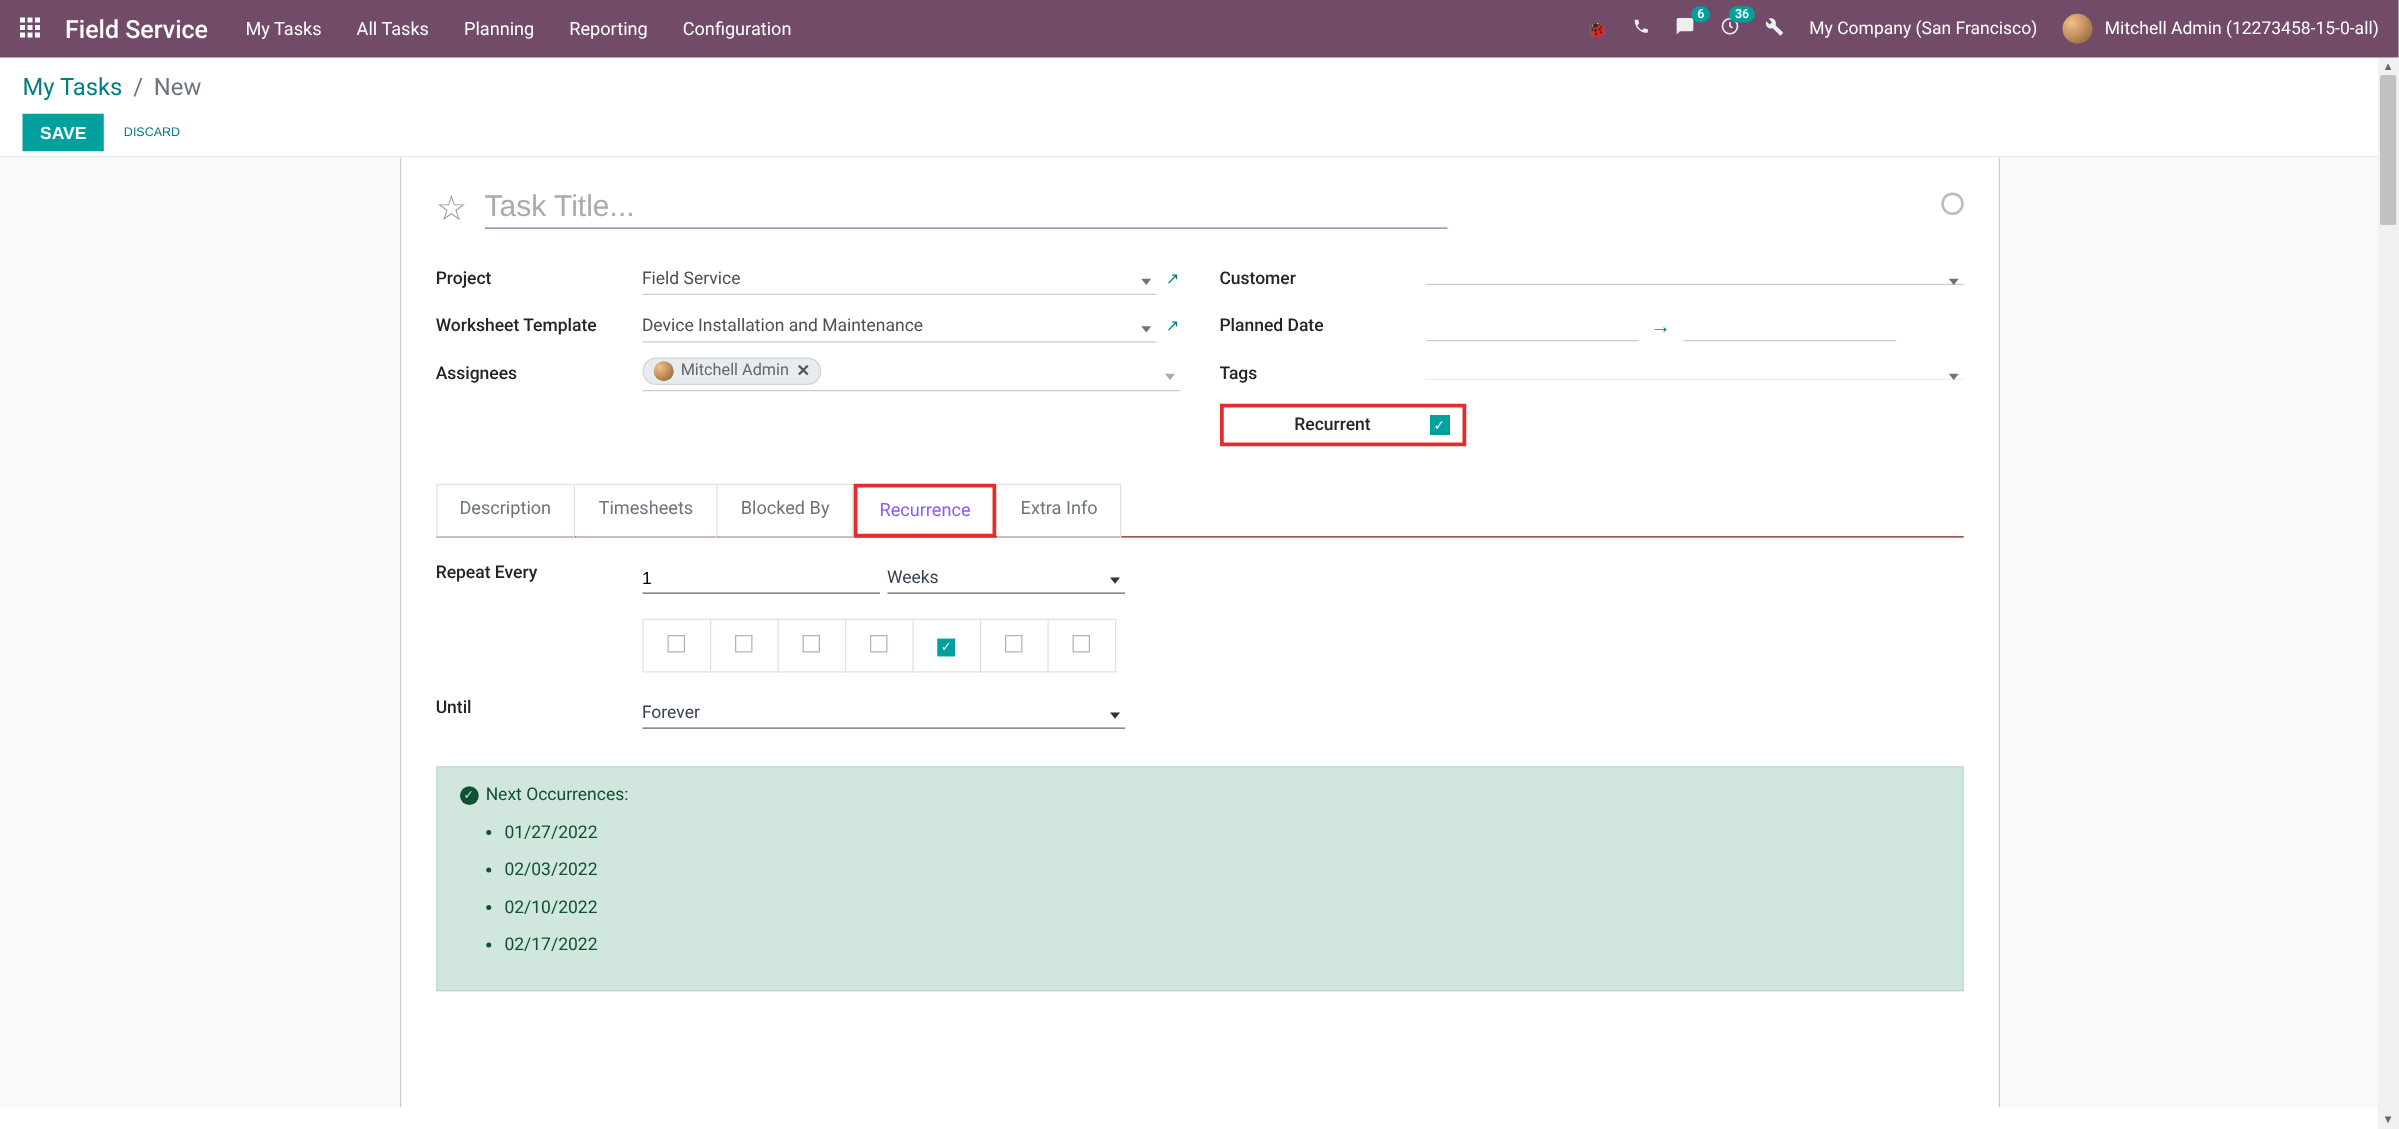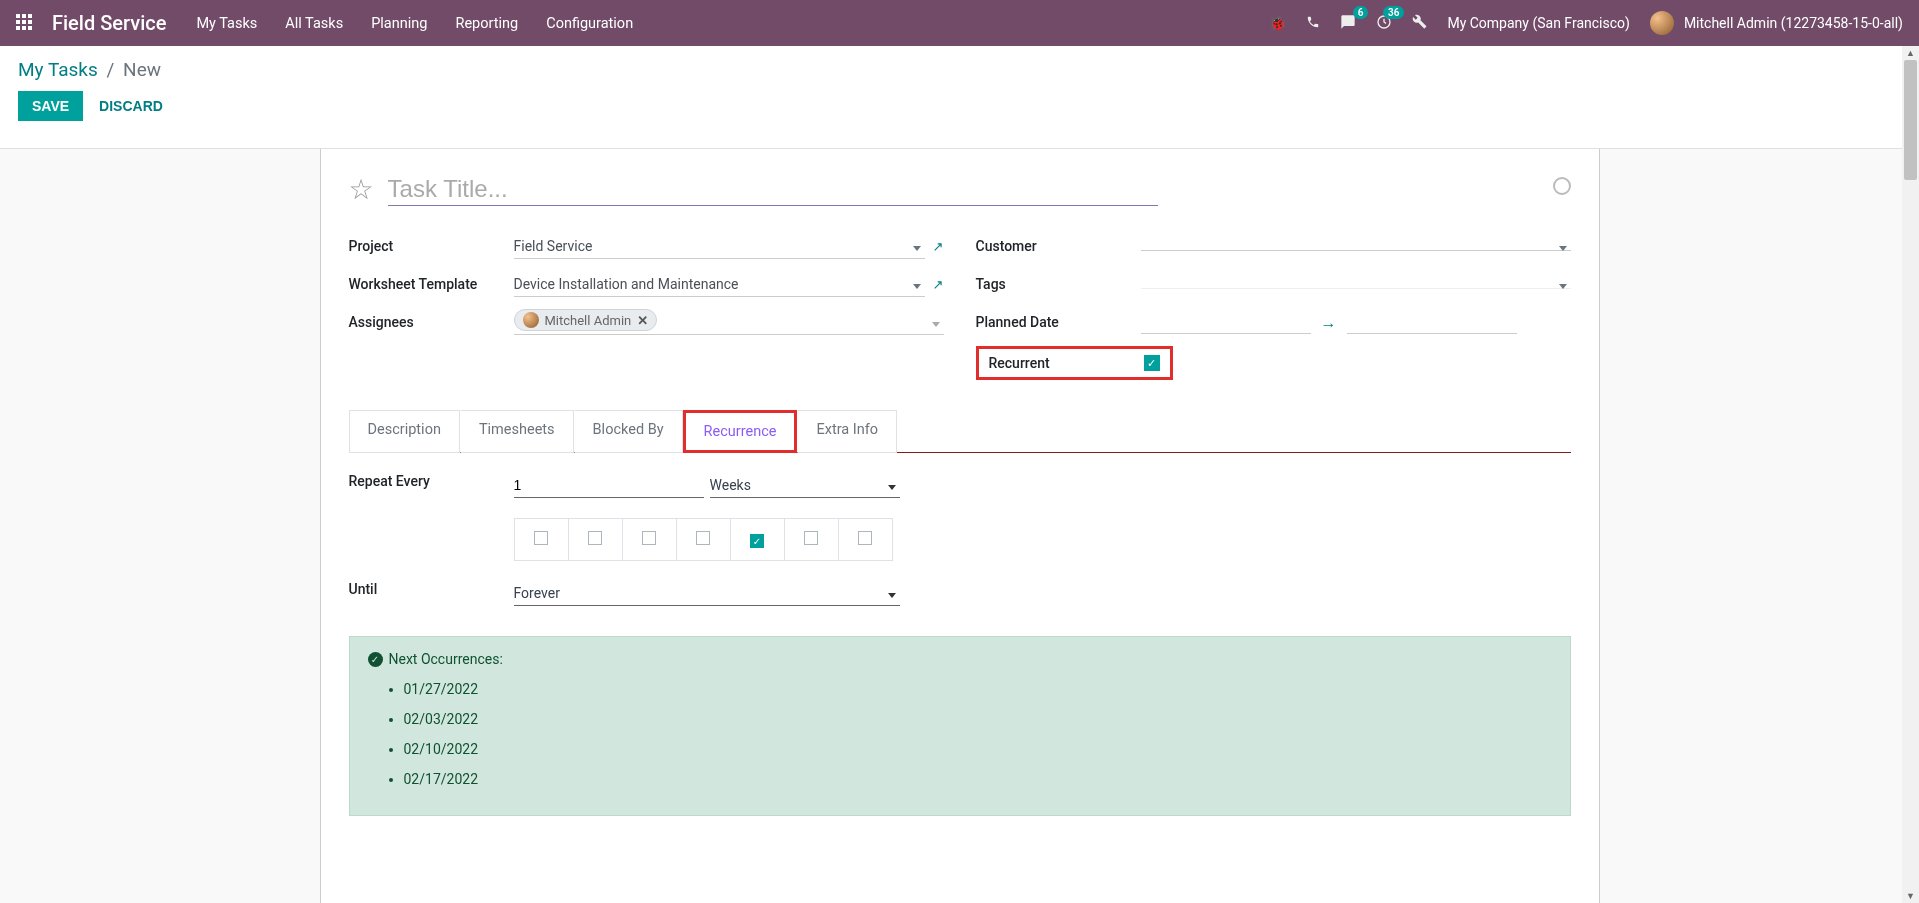--- a/index.html
+++ b/index.html
@@ -15,23 +15,23 @@
 .nav-ico { position: relative; cursor: pointer; color: #eee; }
 .badge { position: absolute; top: -8px; right: -12px; background: #00A09D; color: #fff; border-radius: 10px; font-size: 10px; padding: 1px 5px; font-weight: 600; }
 .company { font-size: 14px; cursor: pointer; }
 .user { display: flex; align-items: center; gap: 10px; cursor: pointer; }
 .avatar { width: 24px; height: 24px; border-radius: 50%; background: radial-gradient(circle at 30% 30%, #f4c08b, #8b5a2b); }
 .subheader { padding: 12px 18px 0 18px; border-bottom: 1px solid #dee2e6; }
 .breadcrumb { font-size: 19px; margin-bottom: 10px; }
 .breadcrumb .link { color: #017e84; cursor: pointer; }
 .breadcrumb .sep { color: #6c757d; margin: 0 4px; }
 .breadcrumb .cur { color: #6c757d; }
-.actions { display: flex; gap: 16px; align-items: center; margin-bottom: 27px; }
+.actions { display: flex; gap: 16px; align-items: center; margin-bottom: 4px; }
 .btn-save { background: #00A09D; color: #fff; border: none; padding: 7px 14px; font-weight: 600; font-size: 14px; cursor: pointer; }
-.btn-discard { color: #017e84; font-weight: 700; cursor: pointer; background: none; border: none; font-size: 14px; }
+.btn-discard { color: #017e84; font-weight: 400; cursor: pointer; background: none; border: none; font-size: 10px; }
 .main-wrap { display: flex; justify-content: center; background: #f9f9f9; }
 .form-sheet { background: #fff; width: 1280px; border-left: 1px solid #ccc; border-right: 1px solid #ccc; padding: 24px 28px 40px 28px; position: relative; min-height: 760px; }
 .title-row { display: flex; align-items: center; gap: 14px; margin-bottom: 26px; }
 .star { font-size: 28px; color: #999; cursor: pointer; }
 .title-input { border: none; border-bottom: 1px solid #7C7BAD; font-size: 24px; color: #999; width: 770px; outline: none; padding: 2px 0; }
 .title-input::placeholder { color: #aaa; }
 .status-circle { position: absolute; right: 28px; top: 28px; width: 18px; height: 18px; border: 2px solid #bbb; border-radius: 50%; cursor: pointer; }
 .cols { display: flex; gap: 32px; margin-bottom: 30px; }
 .col { flex: 1; }
 .frow { display: flex; align-items: center; margin-bottom: 10px; min-height: 28px; }
@@ -43,21 +43,21 @@
 .chip { display: inline-flex; align-items: center; gap: 6px; background: #e9ecef; border: 1px solid #ced4da; border-radius: 12px; padding: 2px 8px; font-size: 13px; color: #666; }
 .chip .av { width: 16px; height: 16px; border-radius: 50%; background: radial-gradient(circle at 30% 30%, #f4c08b, #8b5a2b); }
 .chip .x { cursor: pointer; color: #555; font-weight: bold; }
 .assignee-field { border-bottom: 1px solid #ccc; flex: 1; padding-bottom: 3px; position: relative; }
 .assignee-field::after { content: ''; position: absolute; right: 4px; top: 50%; border-left: 4px solid transparent; border-right: 4px solid transparent; border-top: 5px solid #aaa; }
 .checkbox { width: 16px; height: 16px; background: #00A09D; display: inline-flex; align-items: center; justify-content: center; color: #fff; font-size: 11px; cursor: pointer; }
 .date-range { display: flex; align-items: center; gap: 10px; flex: 1; }
 .date-inp { border: none; border-bottom: 1px solid #ccc; width: 170px; height: 24px; }
 .arrow-r { color: #017e84; font-size: 16px; }
 .highlight-box { border: 3px solid #E22D2D; padding: 6px 10px; display: inline-flex; align-items: center; }
-.highlight-box .flabel { width: 155px; }
+.highlight-box .flabel { width: 155px; text-align: center; }
 .tabs { display: flex; border-bottom: 1px solid #7f1d1d; margin-bottom: 20px; }
 .tab { padding: 10px 18px; border: 1px solid transparent; cursor: pointer; color: #6c757d; font-size: 14.5px; margin-bottom: -1px; }
 .tab.boxed { border: 3px solid #E22D2D; color: #8b5cf6; }
 .repeat-row { display: flex; align-items: flex-start; margin-bottom: 20px; }
 .repeat-row .flabel { width: 165px; }
 .num-inp { width: 190px; border: none; border-bottom: 1px solid #666; font-size: 14px; padding: 4px 0; margin-right: 6px; }
 .unit-sel { width: 190px; border: none; border-bottom: 1px solid #666; font-size: 14px; padding: 4px 0; position: relative; }
 .unit-sel::after { content: ''; position: absolute; right: 4px; top: 50%; border-left: 4px solid transparent; border-right: 4px solid transparent; border-top: 5px solid #333; }
 .day-table { margin-left: 165px; border-collapse: collapse; margin-bottom: 20px; }
 .day-table th, .day-table td { border: 1px solid #dee2e6; width: 54px; height: 42px; text-align: center; font-weight: 400; font-size: 14px; color: #495057;}
@@ -172,32 +172,32 @@
         </div>
       </div>
       <div class="col">
         <div class="frow">
           <div class="flabel">Customer</div>
           <div class="fval">
               <div class="sel"></div>
             </div>
         </div>
         <div class="frow">
-          <div class="flabel">Tags</div>
-          <div class="fval">
-              <div class="sel" style="border-bottom-color:#eee"></div>
-            </div>
-        </div>
-        <div class="frow">
           <div class="flabel">Planned Date</div>
           <div class="date-range">
             <input class="date-inp" style="">
             <span class="arrow-r">→</span>
             <input class="date-inp" style="">
           </div>
+        </div>
+        <div class="frow">
+          <div class="flabel">Tags</div>
+          <div class="fval">
+              <div class="sel" style="border-bottom-color:#eee"></div>
+            </div>
         </div>
         <div style="margin-top:4px">
           <div class="highlight-box">
             <div class="flabel">Recurrent</div>
             <span class="checkbox">✓</span>
           </div>
         </div>
       </div>
     </div>
 

